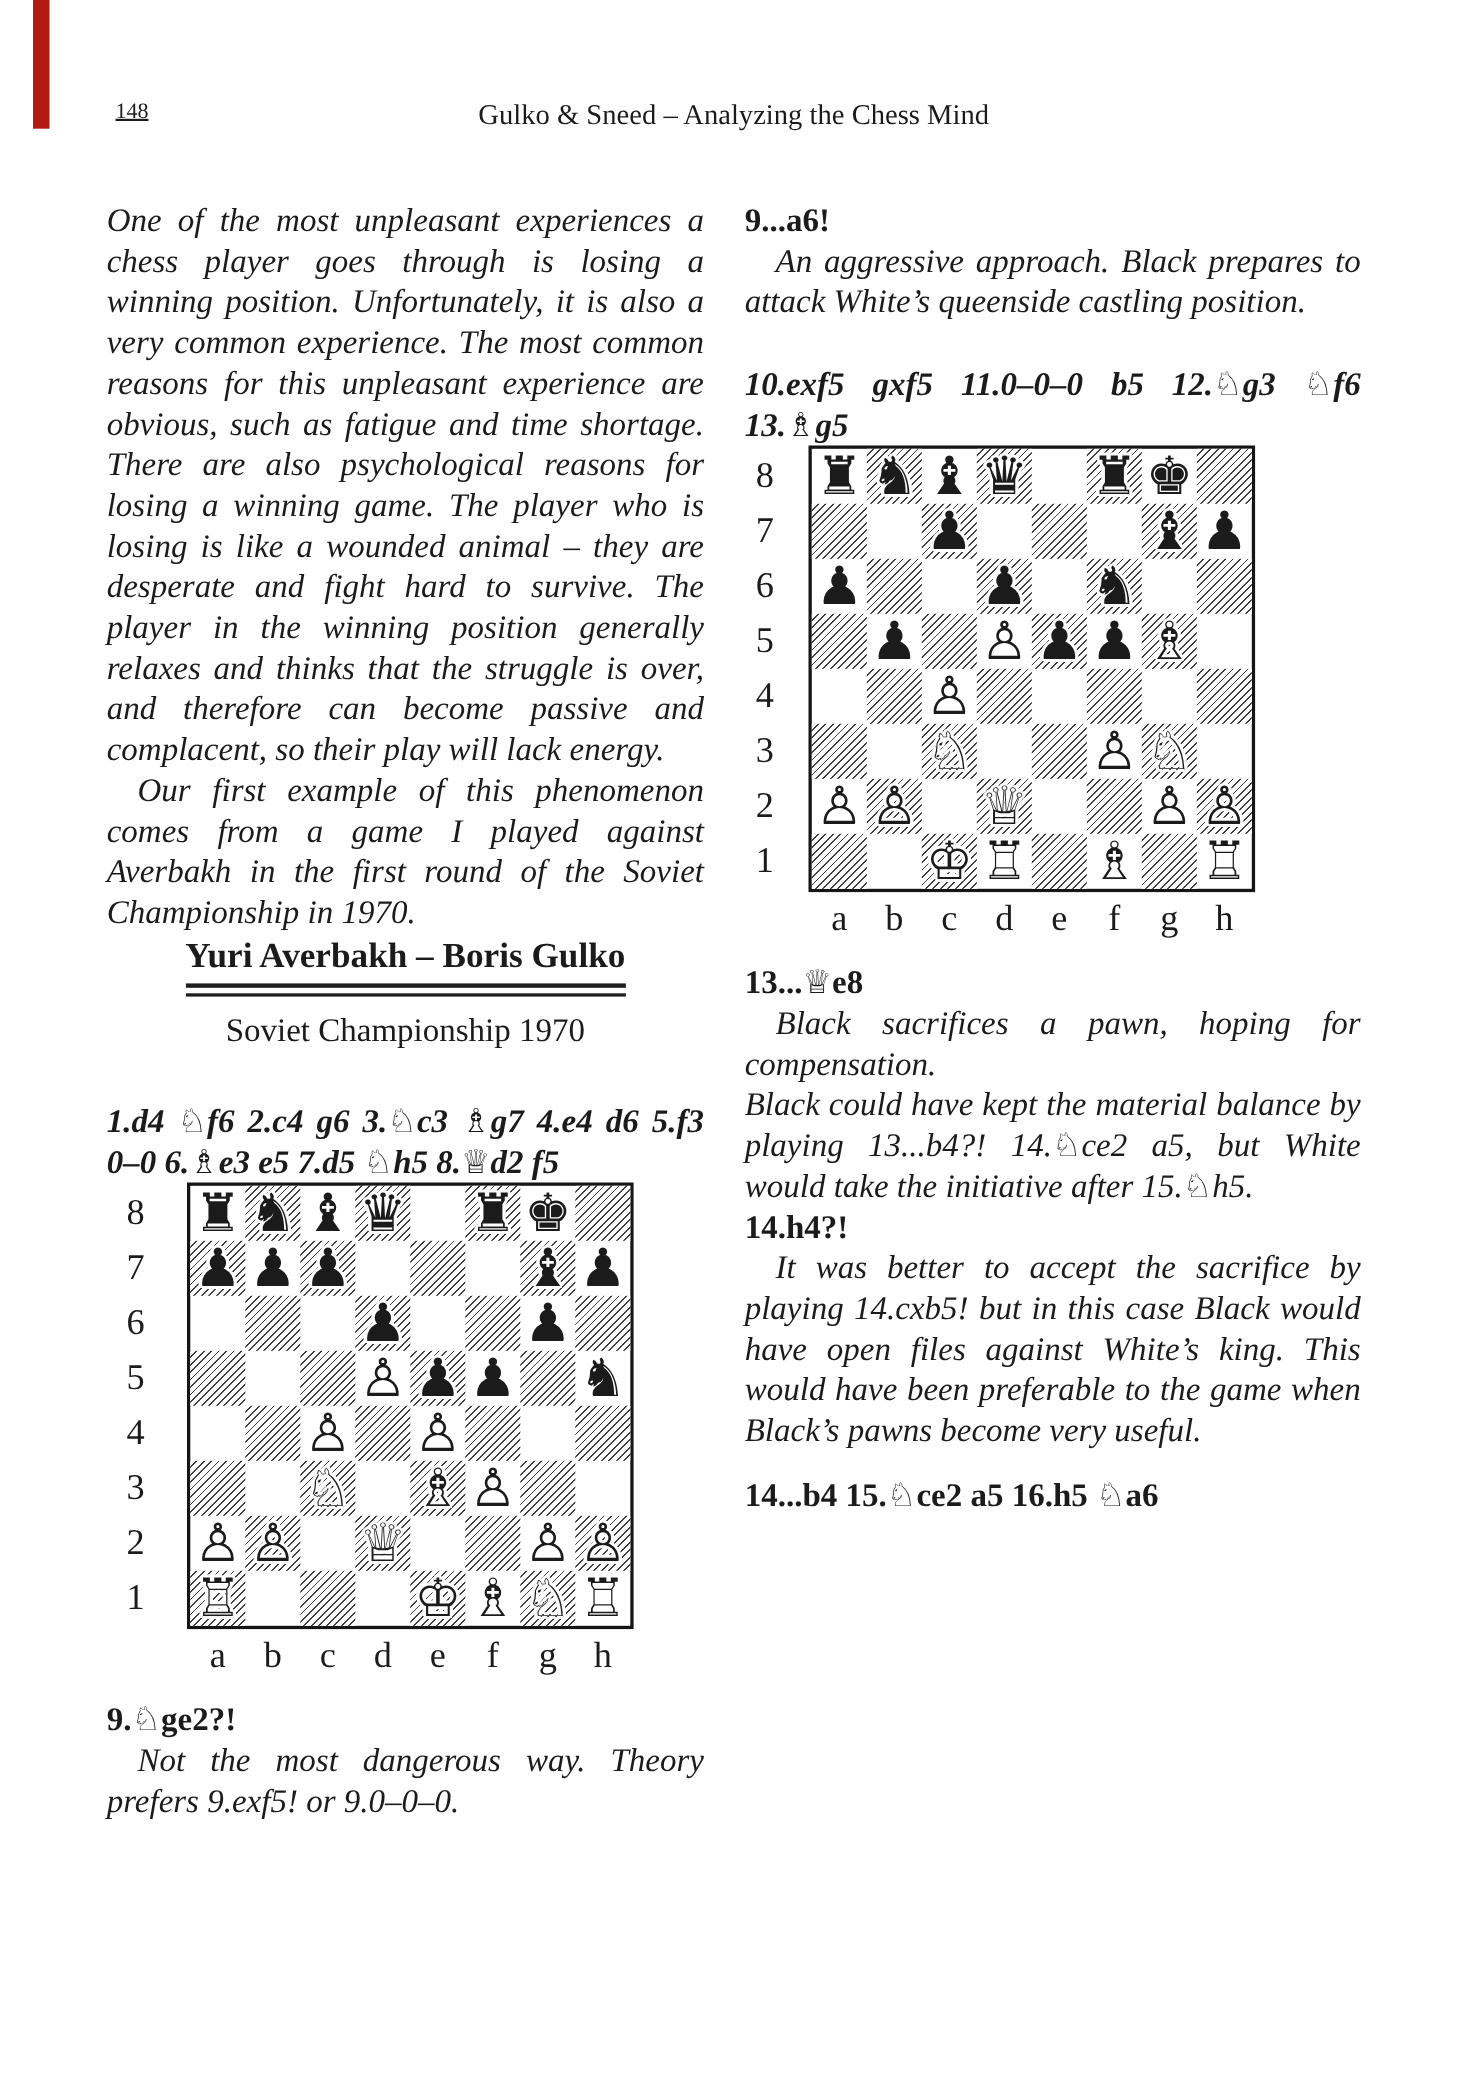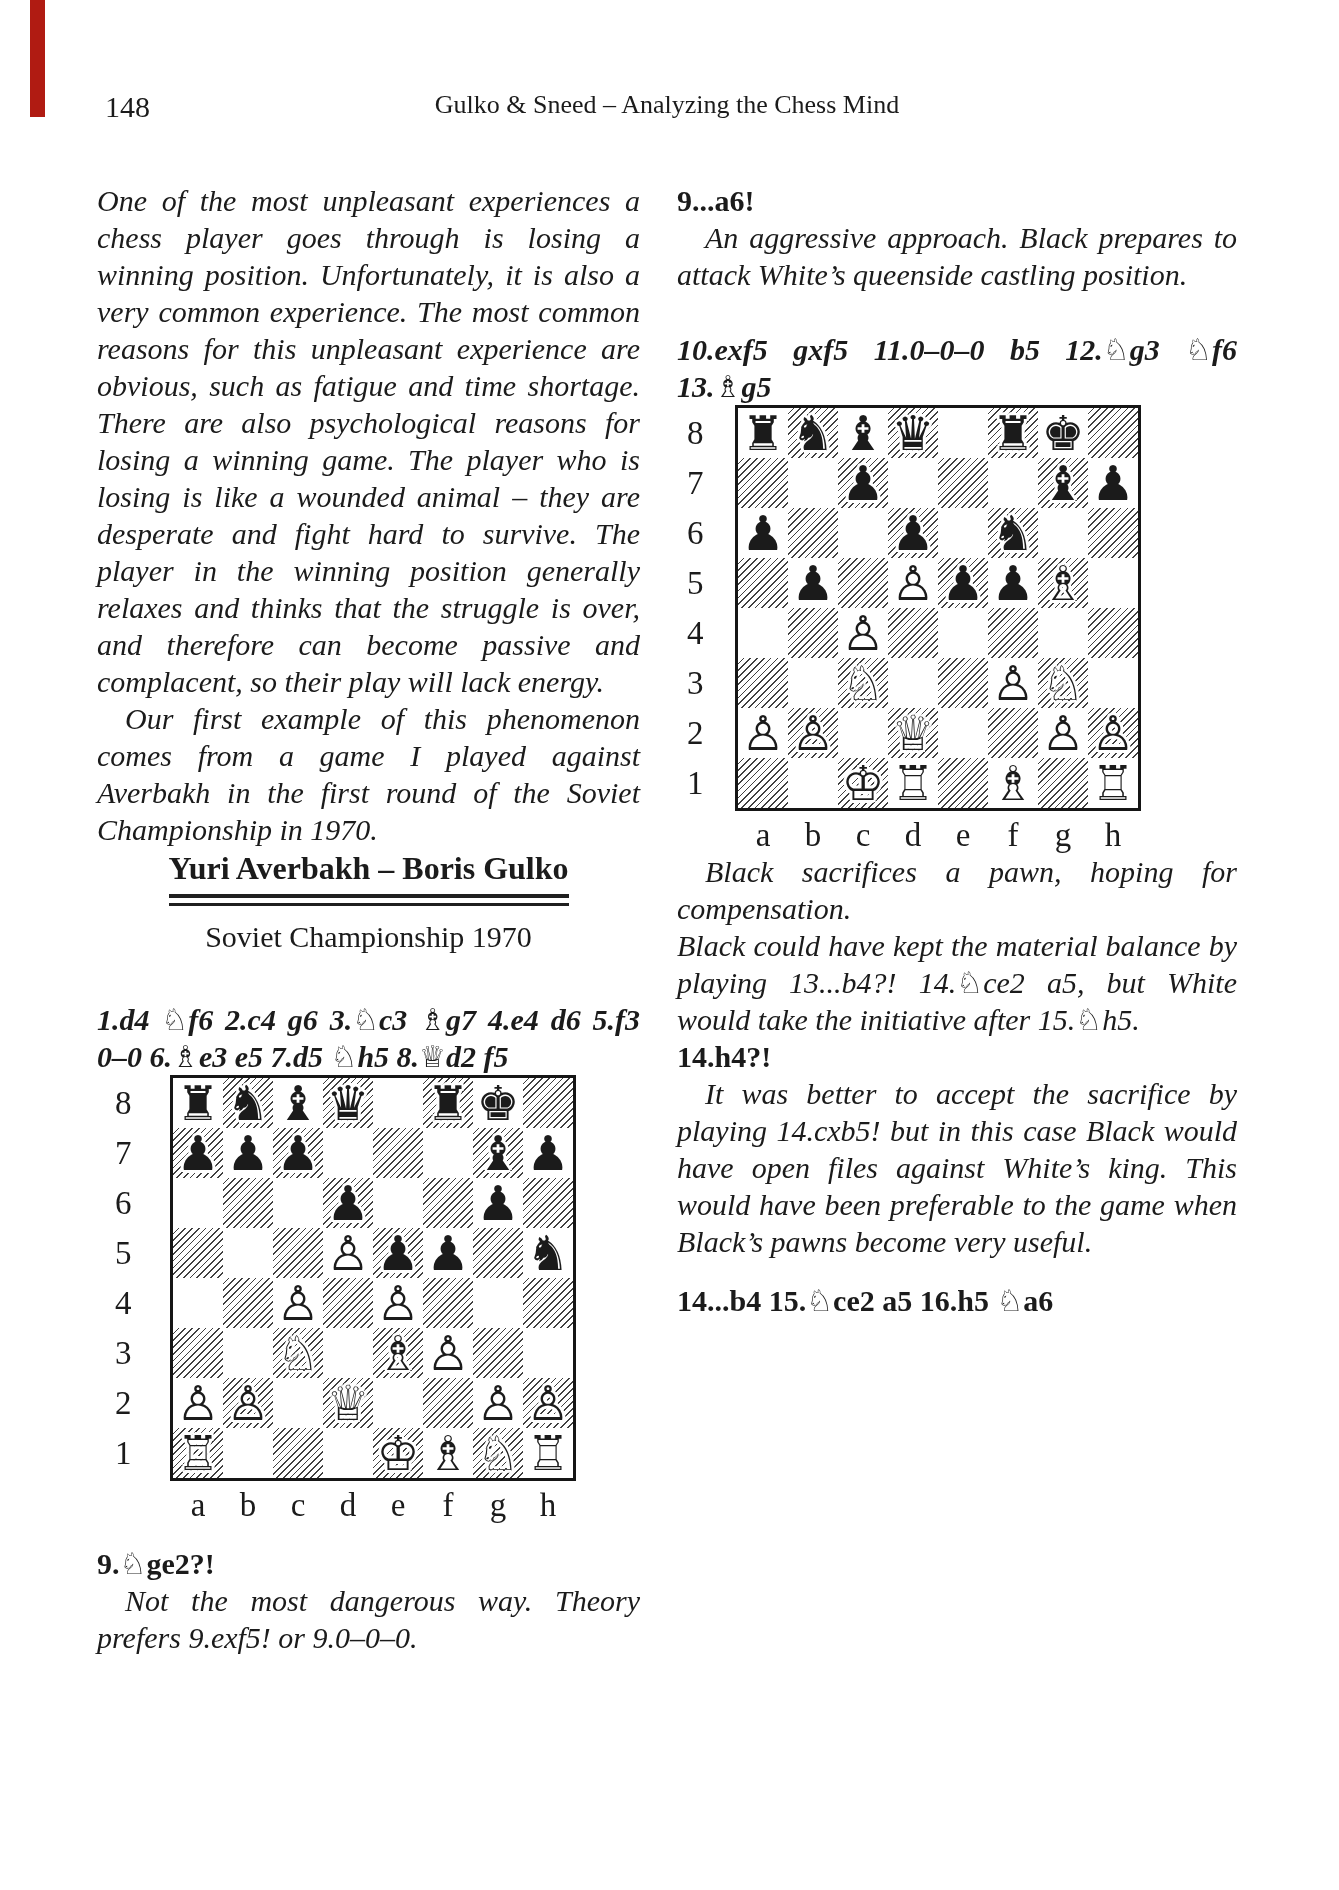--- a/index.html
+++ b/index.html
@@ -9,21 +9,21 @@
     background:#ffffff;
     font-family:"Liberation Serif","DejaVu Serif","DejaVu Sans",serif;
     color:#1b1b1b;
     overflow:hidden;
   }
   .red-bar{
     position:absolute;left:30px;top:0;width:15px;height:117px;
     background:#b01b12;
   }
   .header{position:absolute;left:97px;top:90px;width:1140px;height:40px;}
-  .page-number{position:absolute;left:8px;top:0;font-size:30px;}
+  .page-number{position:absolute;left:8px;top:0;font-size:20px;text-decoration:underline;}
   .running-title{position:absolute;left:50%;transform:translateX(-50%);top:0;font-size:26px;white-space:nowrap;}
 
   .col{position:absolute;top:182px;font-size:30px;line-height:37px;}
   .col-left{left:97px;width:543px;}
   .col-right{left:677px;width:560px;}
 
   p{margin:0;}
   .j{text-align:justify;font-style:italic;}
   .indent{text-indent:28px;}
   .moves{font-weight:bold;}
@@ -406,20 +406,21 @@
           <div class="file-label">b</div>
           <div class="file-label">c</div>
           <div class="file-label">d</div>
           <div class="file-label">e</div>
           <div class="file-label">f</div>
           <div class="file-label">g</div>
           <div class="file-label">h</div>
         </div>
       </figure>
 
+    <p class="moves gap-sm">13...♕e8</p>
     <p class="j indent">Black sacrifices a pawn, hoping for compensation.</p>
 
     <p class="j gap-md">Black could have kept the material balance by playing 13...b4?! 14.♘ce2 a5, but White would take the initiative after 15.♘h5.</p>
 
     <p class="moves gap-md">14.h4?!</p>
     <p class="j indent">It was better to accept the sacrifice by playing 14.cxb5! but in this case Black would have open files against White’s king. This would have been preferable to the game when Black’s pawns become very useful.</p>
 
     <p class="moves gap-sm">14...b4 15.♘ce2 a5 16.h5 ♘a6</p>
   </div>
 

